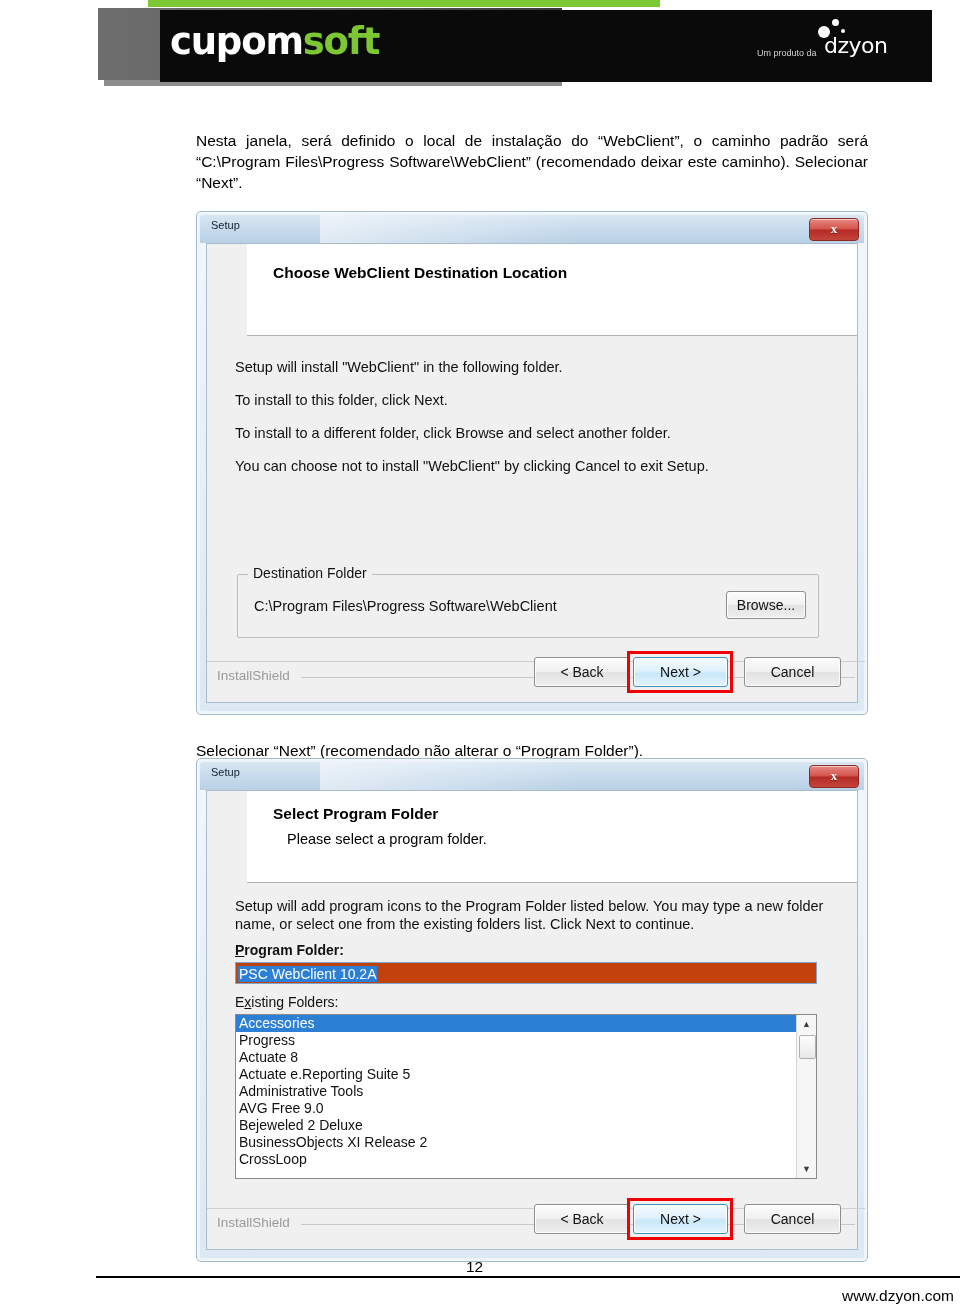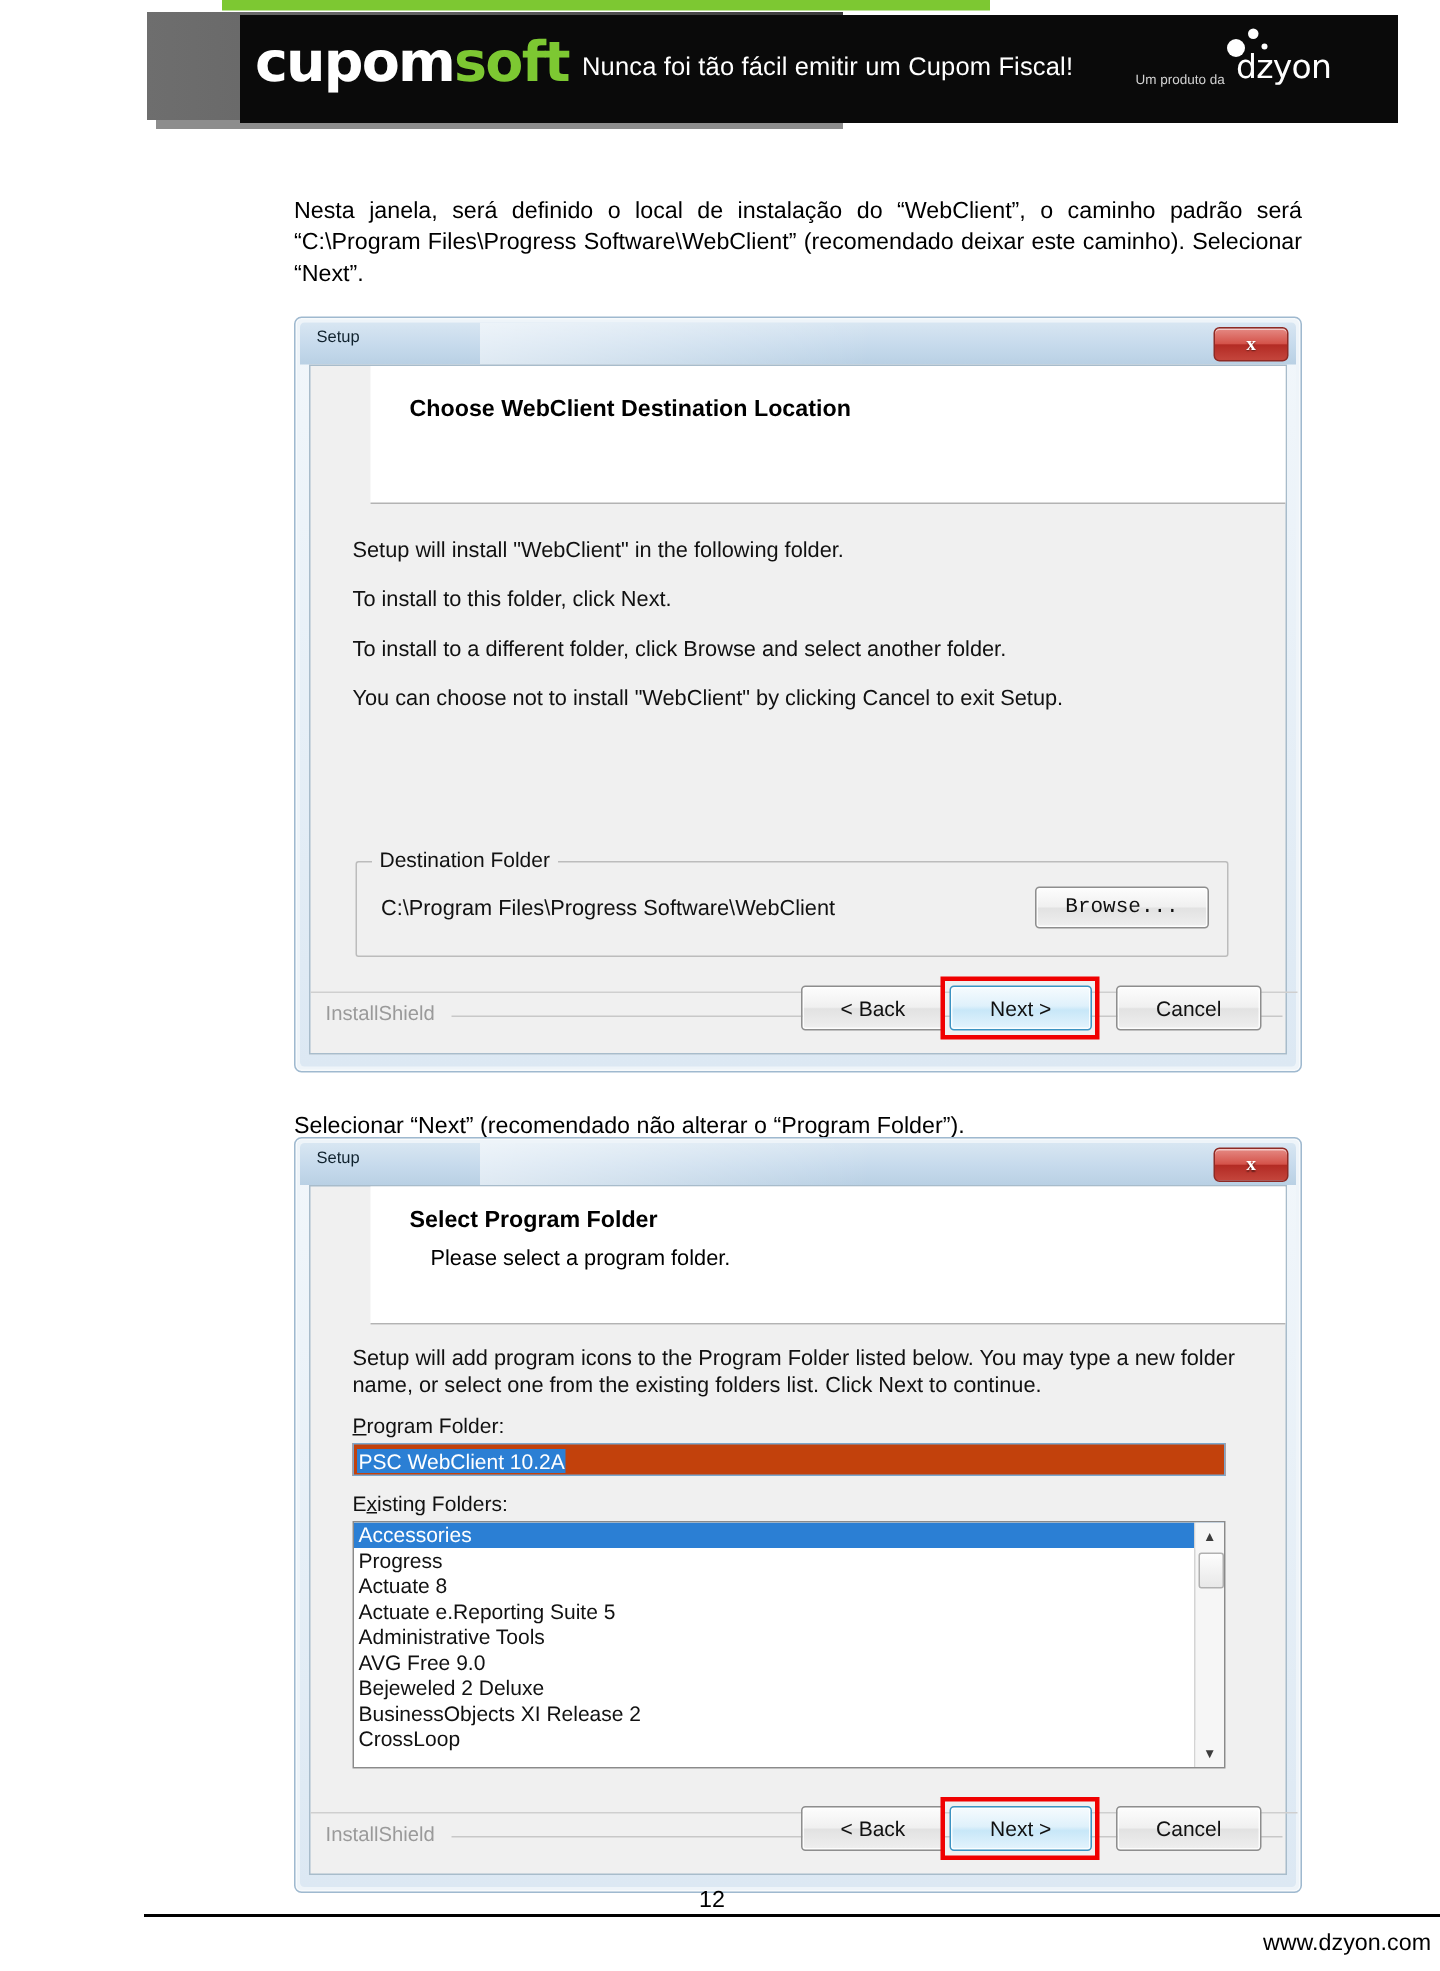--- a/index.html
+++ b/index.html
@@ -406,21 +406,20 @@
 <div class="banner">
   <div class="banner-greenbar"></div>
   <div class="banner-gray"></div>
   <div class="banner-gray-shadow"></div>
   <div class="banner-black"></div>
 
   <div class="logo-cupom">
     <span class="w">cupom</span><span class="g">soft</span>
   </div>
 
-  <div class="banner-tagline">Nunca foi tão fácil emitir um Cupom Fiscal!</div>
   <div class="banner-produto">Um produto da</div>
 
   <div class="ydzyon">
     <span class="dot-a"></span>
     <span class="dot-b"></span>
     <span class="dot-c"></span>
     <span class="ytxt">dzyon</span>
   </div>
 </div>
 
@@ -442,21 +441,21 @@
 
       <div class="dlg-content" style="height:368px;">
         <div class="body-line" style="top:23px;">Setup will install "WebClient" in the following folder.</div>
         <div class="body-line" style="top:56px;">To install to this folder, click Next.</div>
         <div class="body-line" style="top:89px;">To install to a different folder, click Browse and select another folder.</div>
         <div class="body-line" style="top:122px;">You can choose not to install "WebClient" by clicking Cancel to exit Setup.</div>
 
         <div class="groupbox" style="left:30px; top:238px; width:582px; height:64px;">
           <div class="group-legend">Destination Folder</div>
           <div class="group-value" style="top:23px;">C:\Program Files\Progress Software\WebClient</div>
-          <div class="btn" style="right:12px; top:16px; width:116px; height:28px; line-height:26px;font-family:Liberation Mono, monospace;">Browse...</div>
+          <div class="btn" style="right:12px; top:16px; width:80px; height:28px; line-height:26px;">Browse...</div>
         </div>
 
         <div class="is-sep" style="left:0px; top:325px; width:658px;"></div>
 
         <div class="is-label" style="left:10px; top:332px;">InstallShield</div>
         <div class="is-rule" style="left:94px; top:341px; width:554px;"></div>
       </div>
     </div>
 
     <div style="position:absolute; left:6px; right:6px; bottom:8px; height:62px;">
@@ -482,21 +481,21 @@
 
       <div class="dlg-head-white" style="height:92px;">
         <div class="head-title" style="top:14px;">Select Program Folder</div>
         <div class="head-sub" style="top:40px;">Please select a program folder.</div>
       </div>
 
       <div class="dlg-content" style="height:368px;">
         <div class="body-line" style="top:15px;">Setup will add program icons to the Program Folder listed below.  You may type a new folder</div>
         <div class="body-line" style="top:33px;">name, or select one from the existing folders list.  Click Next to continue.</div>
 
-        <div class="label-small" style="left:28px; top:59px;">
+        <div class="label-small" style="left:28px; top:59px;font-weight:bold;">
           <span class="udl">P</span><span>rogram Folder:</span>
         </div>
 
         <div class="text-input" style="left:28px; top:79px; width:582px; height:22px; line-height:20px;">
           <span class="sel-text">PSC WebClient 10.2A</span>
         </div>
 
         <div class="label-small" style="left:28px; top:111px;">
           <span>E</span><span class="udl">x</span><span>isting Folders:</span>
         </div>

